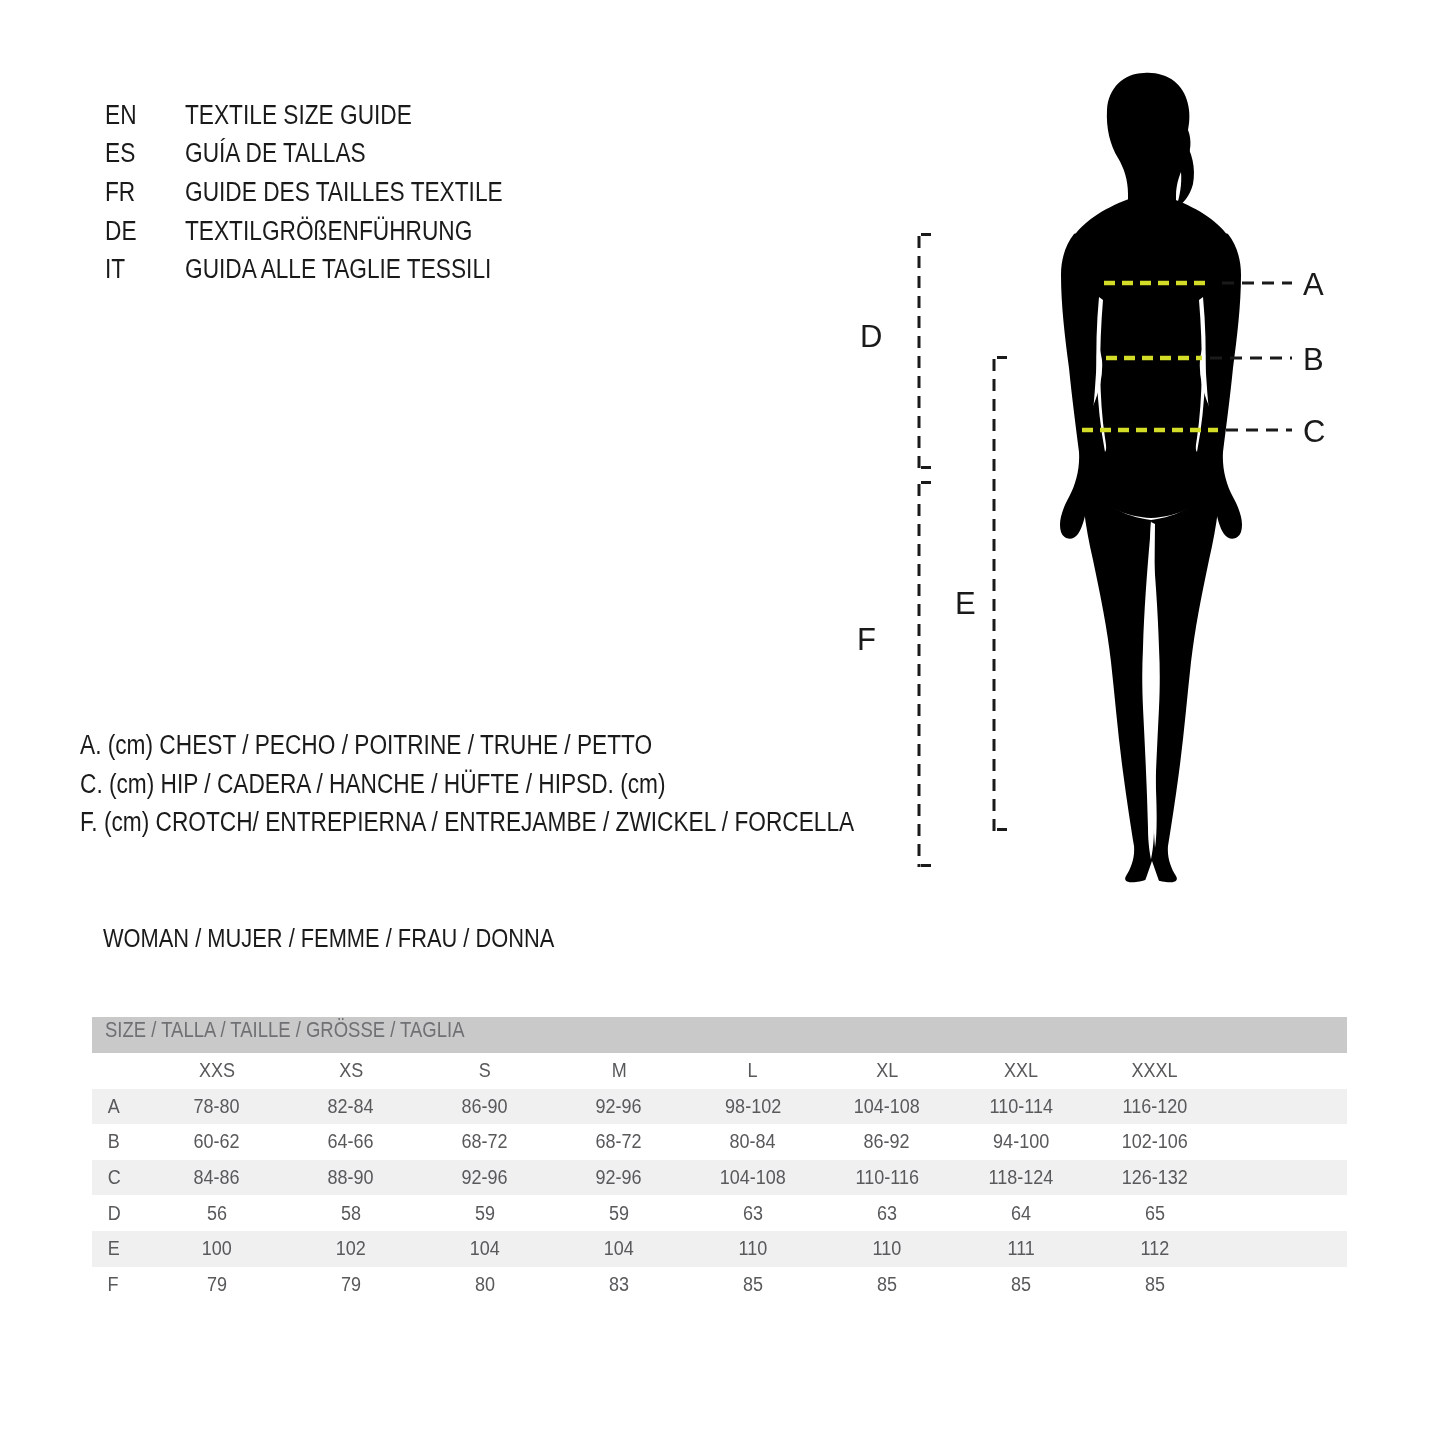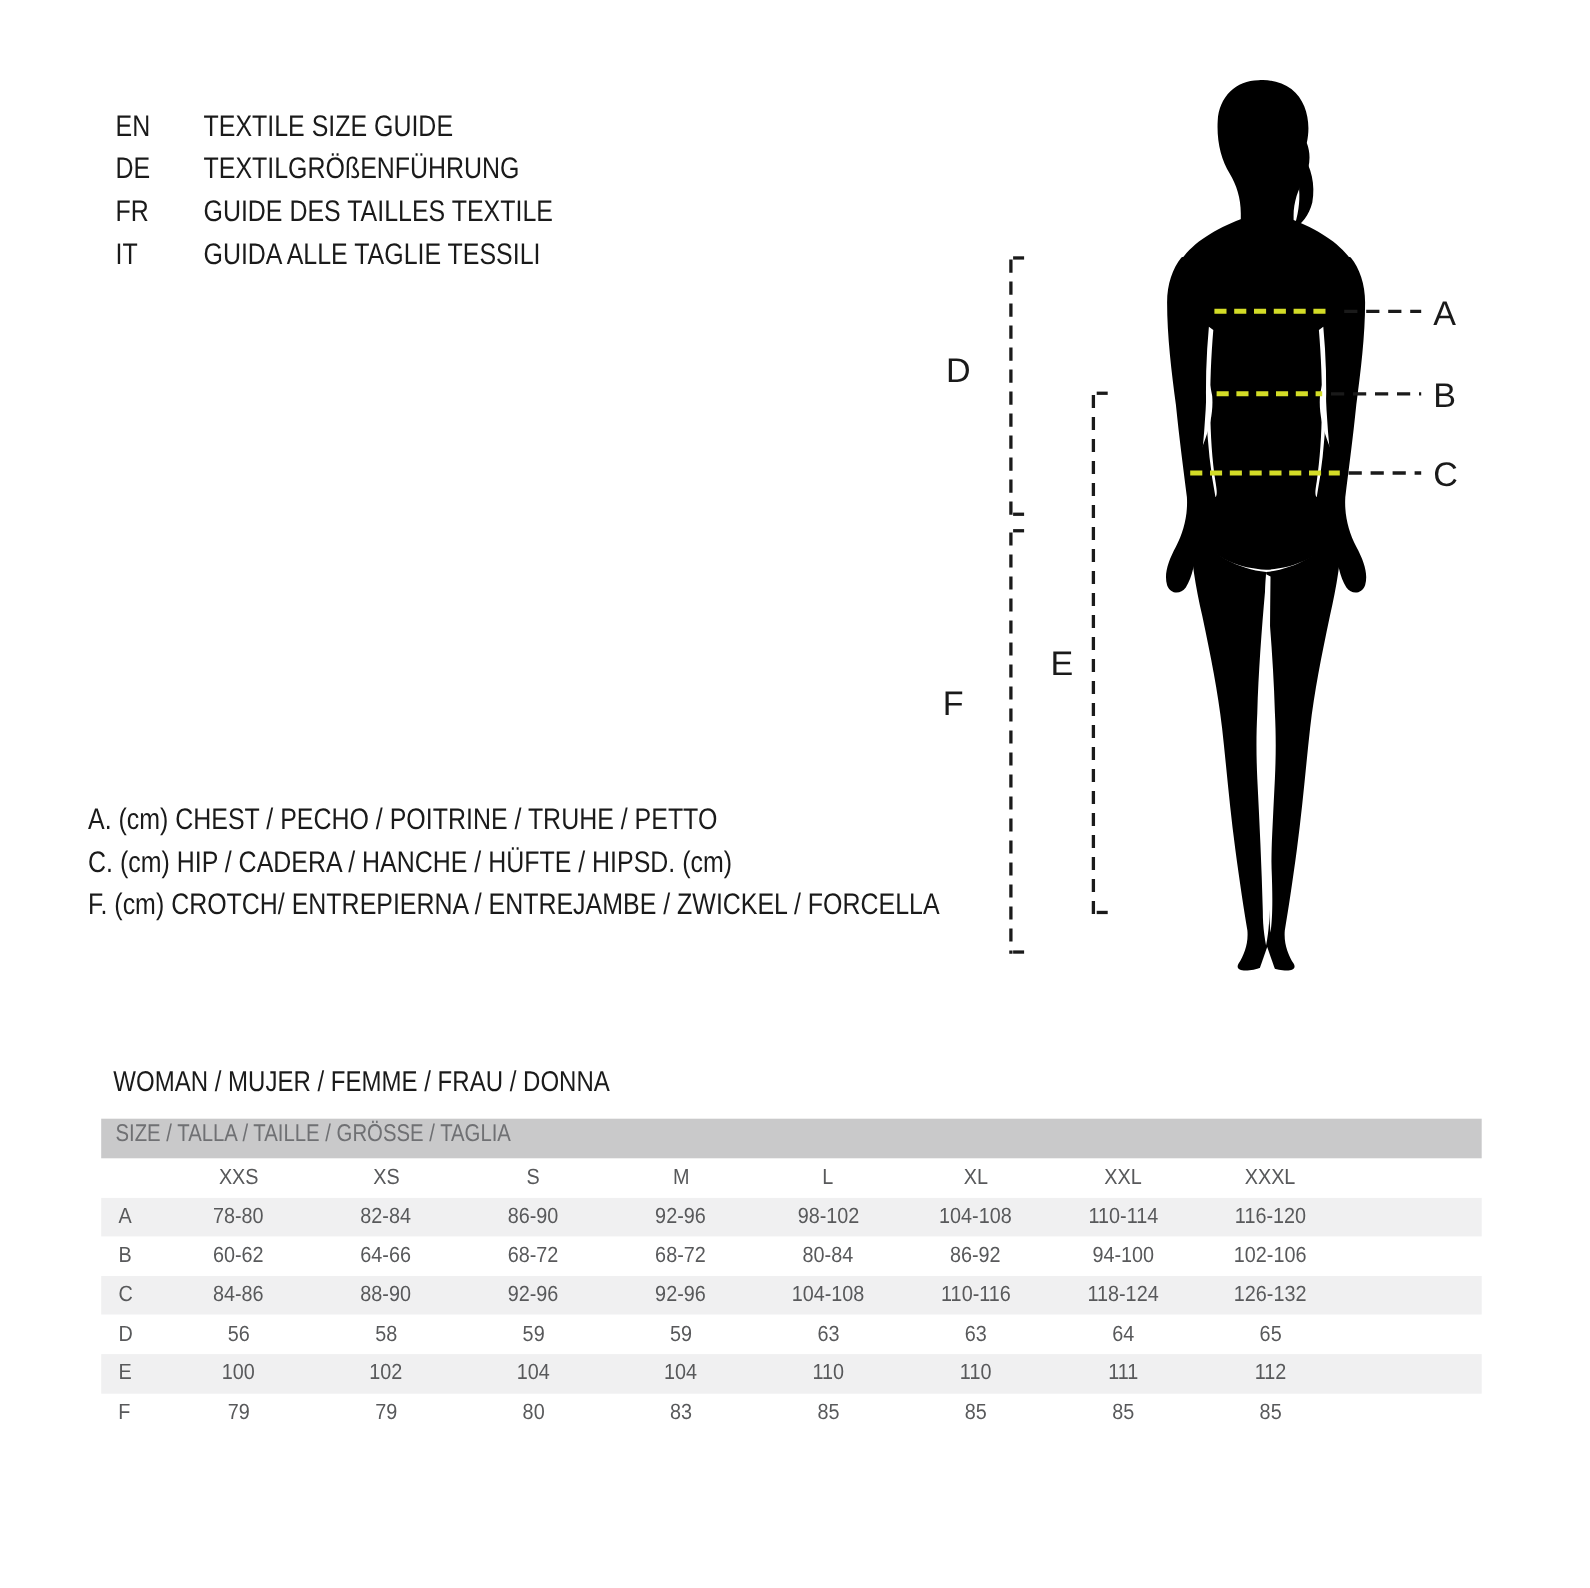--- a/index.html
+++ b/index.html
@@ -18,21 +18,21 @@
   .diagram text{fill:#1a1a1a;font-size:31px;font-family:"Liberation Sans","DejaVu Sans",sans-serif;}
   .bdash{stroke:#1a1a1a;stroke-width:3;stroke-dasharray:12 8;fill:none;}
   .ydash{stroke-width:4.5;stroke-dasharray:11 7;fill:none;}
   .tick{fill:#1a1a1a;}
 
   
   .meas-block{position:absolute;left:80px;top:726px;}
   .meas-row{height:38.6px;line-height:38.6px;font-size:27px;}
 
   
-  .gender{position:absolute;left:103px;top:966px;font-size:26px;height:34px;line-height:34px;}
+  .gender{position:absolute;left:103px;top:921px;font-size:26px;height:34px;line-height:34px;}
 
   
   .size-table{position:absolute;left:92px;top:1017px;width:1255px;}
   .bar{height:36px;background:#c9c9ca;display:flex;
        padding-left:13px;box-sizing:border-box;font-size:22px;color:#6f7073;}
   .trow{display:flex;height:35.6px;align-items:center;font-size:20px;color:#58595b;}
   .trow.shade{background:#f0f0f1;}
   .tlabel{width:58px;flex:0 0 58px;padding-left:15px;box-sizing:border-box;text-align:left;}
   .tcell{width:134px;flex:0 0 134px;text-align:center;}
   .tcell>span,.tlabel>span{display:inline-block;transform:scaleX(0.9);white-space:nowrap;}
@@ -41,26 +41,30 @@
 <body>
 
 <div class="page">
 
   <div class="lang-block">
     <div class="lang-row">
       <span class="lang-code"><span class="cond">EN</span></span>
       <span class="cond">TEXTILE SIZE GUIDE</span>
     </div>
     <div class="lang-row">
+      <span class="lang-code"><span class="cond">ES</span></span>
+      <span class="cond">GUÍA DE TALLAS</span>
+    </div>
+    <div class="lang-row">
+      <span class="lang-code"><span class="cond">FR</span></span>
+      <span class="cond">GUIDE DES TAILLES TEXTILE</span>
+    </div>
+    <div class="lang-row">
       <span class="lang-code"><span class="cond">DE</span></span>
       <span class="cond">TEXTILGRÖßENFÜHRUNG</span>
-    </div>
-    <div class="lang-row">
-      <span class="lang-code"><span class="cond">FR</span></span>
-      <span class="cond">GUIDE DES TAILLES TEXTILE</span>
     </div>
     <div class="lang-row">
       <span class="lang-code"><span class="cond">IT</span></span>
       <span class="cond">GUIDA ALLE TAGLIE TESSILI</span>
     </div>
   </div>
 
   <svg class="diagram" viewBox="0 0 1445 1444">
 
     <g>

